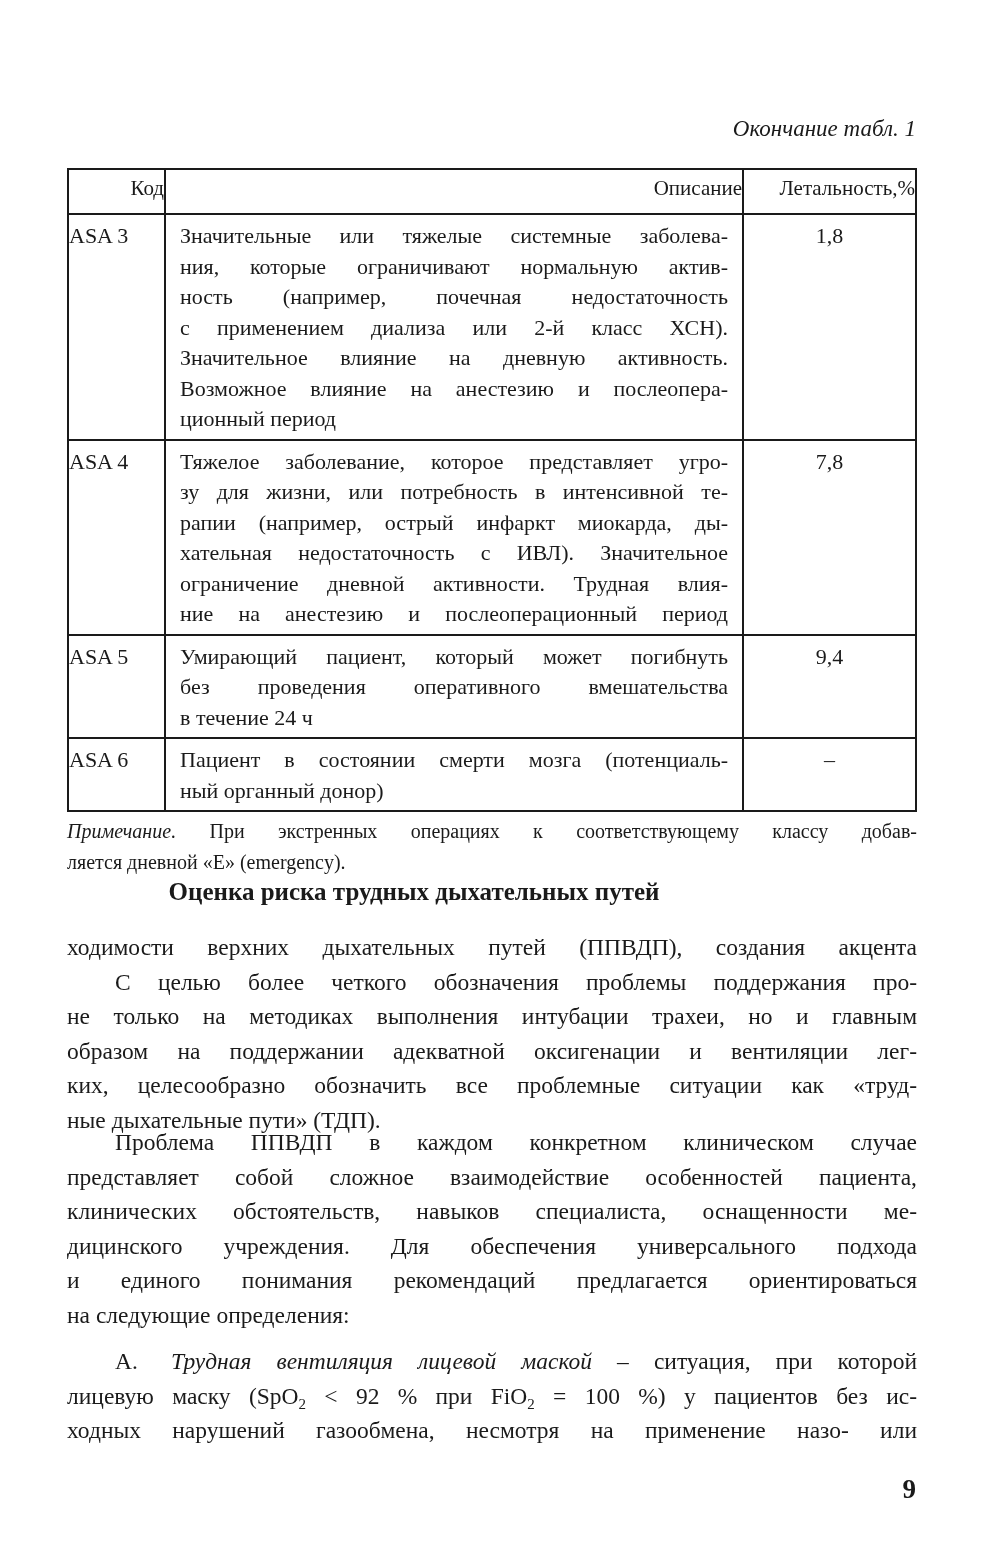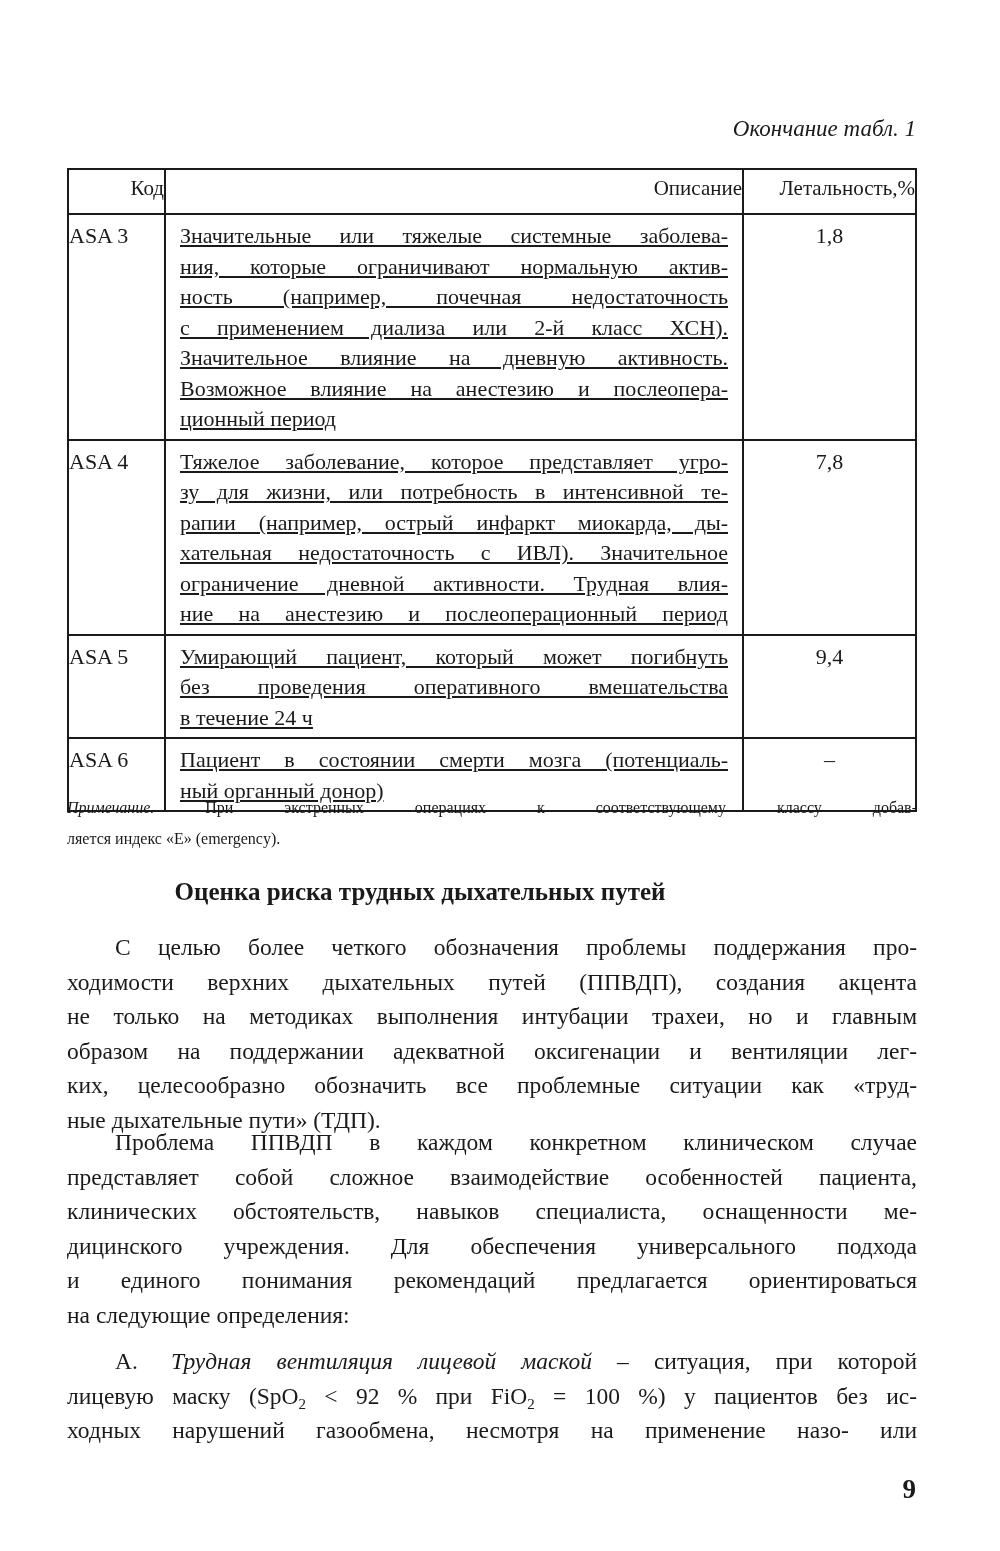--- a/index.html
+++ b/index.html
@@ -4,27 +4,27 @@
 <style>
   html, body { margin:0; padding:0; background:#ffffff; }
   body { width:1000px; height:1551px; position:relative; overflow:hidden;
          font-family:"Liberation Serif", "DejaVu Serif", serif; color:#1a1a1a; }
   .caption { position:absolute; top:116px; right:84px; font-size:23px; font-style:italic; }
   table.asa { position:absolute; left:67px; top:168px; width:850px; border-collapse:collapse;
               font-size:22px; line-height:30.5px; }
   table.asa td, table.asa th { border:2px solid #1a1a1a; vertical-align:top; }
   table.asa th { font-weight:normal; height:40px; padding:3px 0 0; text-align:right; font-size:21px; }
   .c-code { width:95px; text-align:left; padding:6px 0 0; }
-  .c-desc { width:548px; padding:6px 14px 4px 14px; text-align:justify; text-align-last:left;text-decoration:underline; }
+  .c-desc { width:548px; padding:6px 14px 4px 14px; text-align:justify; text-align-last:left; }
   .c-let  { text-align:center; padding:6px 0 0; }
   .desc-line { display:block; white-space:nowrap; text-align:justify; text-align-last:justify; }
   .desc-line.last { text-align-last:left; }
-  .note { position:absolute; left:67px; top:792px; width:850px; font-size:16px; line-height:31px;font-family:Liberation Serif, serif; }
+  .note { position:absolute; left:67px; top:816px; width:850px; font-size:20px; line-height:31px;font-family:Liberation Serif, serif; }
   .note .lab { font-style:italic; }
-  .h2 { position:absolute; left:12px; width:816px; top:878px; text-align:center; font-weight:bold; font-size:25px; }
+  .h2 { position:absolute; left:6px; width:816px; top:878px; text-align:center; font-weight:bold; font-size:25px; }
   .para { position:absolute; left:67px; width:850px; font-size:23.5px; line-height:34.5px; }
   .line { display:block; white-space:nowrap; text-align:justify; text-align-last:justify; }
   .line.last { text-align-last:left; }
   .indent { padding-left:48px; }
   .it { font-style:italic;margin-left:8px; }
   sub { font-size:15px; line-height:0; vertical-align:-5px; }
   .pageno { position:absolute; right:84px; top:1474px; font-size:27px; font-weight:bold; }
 </style>
 </head>
 <body>
@@ -80,28 +80,28 @@
         <span class="desc-line">Пациент в состоянии смерти мозга (потенциаль-</span>
         <span class="desc-line last">ный органный донор)</span>
       </td>
       <td class="c-let">–</td>
     </tr>
   </tbody>
 </table>
 
 <div class="note">
   <span class="line"><span class="lab">Примечание.</span><span> При экстренных операциях к соответствующему классу добав-</span></span>
-  <span class="line last">ляется индекс «Е» (emergency).</span>
+  <span class="line last">ляется дневной «Е» (emergency).</span>
 </div>
 
 <div class="h2">Оценка риска трудных дыхательных путей</div>
 
 <div class="para" style="top:930px;">
+  <span class="line">ходимости верхних дыхательных путей (ППВДП), создания акцента</span>
   <span class="line indent">С целью более четкого обозначения проблемы поддержания про-</span>
-  <span class="line">ходимости верхних дыхательных путей (ППВДП), создания акцента</span>
   <span class="line">не только на методиках выполнения интубации трахеи, но и главным</span>
   <span class="line">образом на поддержании адекватной оксигенации и вентиляции лег-</span>
   <span class="line">ких, целесообразно обозначить все проблемные ситуации как «труд-</span>
   <span class="line last">ные дыхательные пути» (ТДП).</span>
 </div>
 
 <div class="para" style="top:1125px;">
   <span class="line indent">Проблема ППВДП в каждом конкретном клиническом случае</span>
   <span class="line">представляет собой сложное взаимодействие особенностей пациента,</span>
   <span class="line">клинических обстоятельств, навыков специалиста, оснащенности ме-</span>

